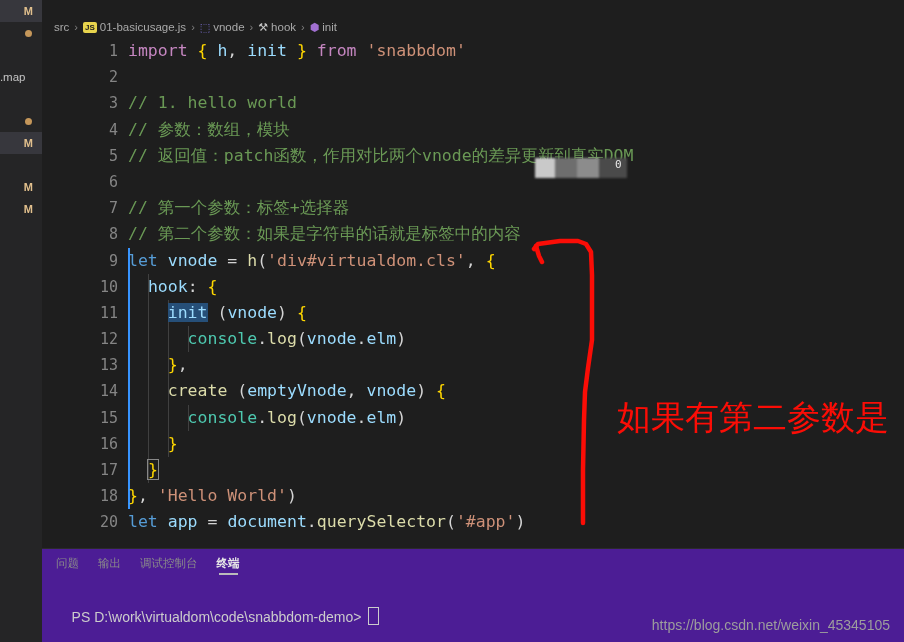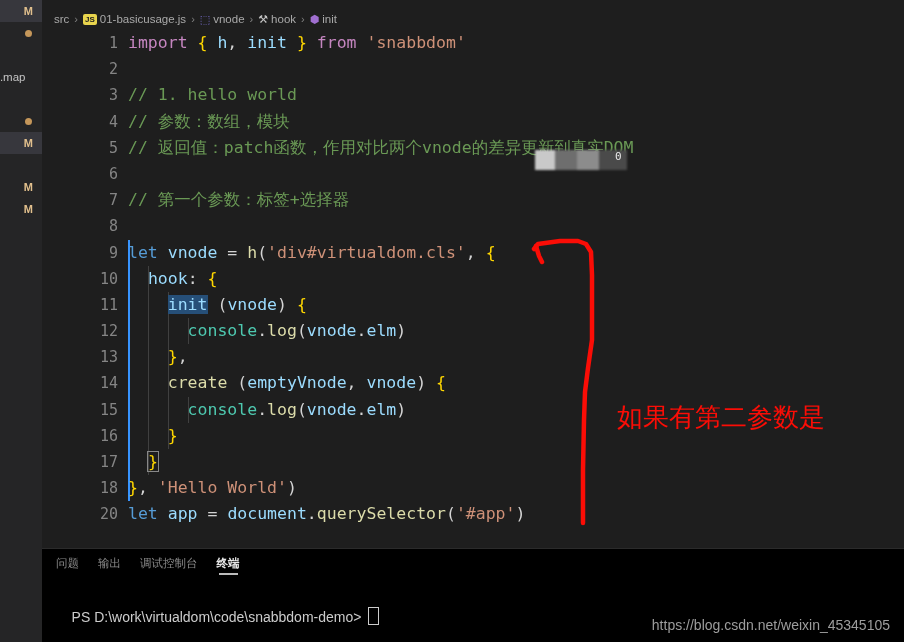--- a/index.html
+++ b/index.html
@@ -23,21 +23,21 @@
   }
   #explorer .ex-row .badge{
     position:absolute;right:9px;top:0;color:#e2c08d;font-size:11px;font-weight:bold;
   }
   #explorer .ex-row .dot{
     position:absolute;right:10px;top:8px;width:7px;height:7px;border-radius:50%;
     background:#c5975a;
   }
   
   #editor{
-    position:absolute;left:42px;top:8px;width:862px;height:548px;
+    position:absolute;left:42px;top:16px;width:862px;height:548px;
     background:#1e1e1e;overflow:hidden;
   }
   #breadcrumb{
     position:absolute;left:0;top:0;height:22px;width:862px;
     background:#1e1e1e;line-height:22px;white-space:nowrap;
     font-size:11.5px;color:#a9a9a9;padding-left:12px;box-sizing:border-box;
   }
   #breadcrumb .bc-seg{display:inline-block;vertical-align:top;}
   #breadcrumb .sep{color:#808080;margin:0 5px;font-size:11px;}
   .bcicon{
@@ -84,21 +84,21 @@
     background:linear-gradient(90deg,#c9c9c9 0%,#c9c9c9 22%,#6e6e6e 22%,#6e6e6e 46%,#8c8c8c 46%,#8c8c8c 70%,#4a4a4a 70%,#4a4a4a 100%);
     filter:blur(1.2px);
   }
   #blurbox-txt{
     position:absolute;left:573px;top:142px;color:#e8e8e8;font-size:11px;
     font-family:"DejaVu Sans Mono",monospace;
   }
   
   #panel{
     position:absolute;left:42px;top:548px;width:862px;height:94px;
-    background:#000000;border-top:1px solid #2b2b2b;
+    background:#4c1d95;border-top:1px solid #2b2b2b;
   }
   #paneltabs{
     position:absolute;left:0;top:0;height:28px;width:862px;padding-left:14px;
     box-sizing:border-box;
   }
   .ptab{
     display:inline-block;height:28px;line-height:28px;margin-right:19px;
     font-size:11.5px;color:#8a8a8a;position:relative;cursor:pointer;
   }
   .ptab.active{color:#e7e7e7;font-weight:bold;}
@@ -111,21 +111,21 @@
     white-space:pre;
   }
   #termcursor{
     display:inline-block;width:9px;height:16px;border:1px solid #cccccc;
     vertical-align:-3px;margin-left:7px;
   }
   
   #annot-svg{position:absolute;left:0;top:0;width:904px;height:642px;pointer-events:none;}
   #annot-text{
     position:absolute;left:617px;top:398px;width:275px;
-    color:#fb0d06;font-size:26px;line-height:38px;
+    color:#fb0d06;font-size:34px;line-height:38px;
     font-family:"DejaVu Sans","Liberation Sans",sans-serif;
   }
   #watermark{
     position:absolute;right:14px;bottom:9px;color:#9d9d9d;font-size:14px;
     font-family:"Liberation Sans",sans-serif;
     padding-left:9px;
   }
 </style>
 </head>
 <body>
@@ -160,21 +160,21 @@
 <div id="editor">
   <div id="breadcrumb"><span class="bc-seg"><span>src</span></span><span class="sep">›</span><span class="bc-seg"><span class="bcicon ico-js">JS</span><span>01-basicusage.js</span></span><span class="sep">›</span><span class="bc-seg"><span class="bcicon ico-obj">⬚</span><span>vnode</span></span><span class="sep">›</span><span class="bc-seg"><span class="bcicon ico-wrench">⚒</span><span>hook</span></span><span class="sep">›</span><span class="bc-seg"><span class="bcicon ico-cube">⬢</span><span>init</span></span></div>
   <div id="codearea">
       <div class="cline"><span class="gut">1</span><span class="code"><span class="t-kw">import</span> <span class="t-brace">{</span> <span class="t-var">h</span>, <span class="t-var">init</span> <span class="t-brace">}</span> <span class="t-kw">from</span> <span class="t-str">'snabbdom'</span></span></div>
       <div class="cline"><span class="gut">2</span><span class="code"></span></div>
       <div class="cline"><span class="gut">3</span><span class="code"><span class="t-com">// 1. hello world</span></span></div>
       <div class="cline"><span class="gut">4</span><span class="code"><span class="t-com">// 参数：数组，模块</span></span></div>
       <div class="cline"><span class="gut">5</span><span class="code"><span class="t-com">// 返回值：patch函数，作用对比两个vnode的差异更新到真实DOM</span></span></div>
       <div class="cline"><span class="gut">6</span></div>
       <div class="cline"><span class="gut">7</span><span class="code"><span class="t-com">// 第一个参数：标签+选择器</span></span></div>
-      <div class="cline"><span class="gut">8</span></div>
+      <div class="cline"><span class="gut">8</span><span class="code"><span class="t-com">// 第二个参数：如果是字符串的话就是标签中的内容</span></span></div>
       <div class="cline"><span class="gut">9</span><span class="scopebar"></span><span class="code"><span class="t-let">let</span> <span class="t-var">vnode</span> = <span class="t-fn">h</span>(<span class="t-str">'div#virtualdom.cls'</span>, <span class="t-brace">{</span></span></div>
       <div class="cline"><span class="gut">10</span><span class="scopebar"></span><span class="iguide" style="left: 105.84px;"></span><span class="code">  <span class="t-var">hook</span>: <span class="t-brace">{</span></span></div>
       <div class="cline"><span class="gut">11</span><span class="scopebar"></span><span class="iguide" style="left: 105.84px;"></span><span class="iguide" style="left: 125.68px;"></span><span class="code">    <span class="sel-tok">init</span> (<span class="t-var">vnode</span>) <span class="t-brace">{</span></span></div>
       <div class="cline"><span class="gut">12</span><span class="scopebar"></span><span class="iguide" style="left: 105.84px;"></span><span class="iguide" style="left: 125.68px;"></span><span class="iguide" style="left: 145.52px;"></span><span class="code">      <span class="t-console">console</span>.<span class="t-fn">log</span>(<span class="t-var">vnode</span>.<span class="t-var">elm</span>)</span></div>
       <div class="cline"><span class="gut">13</span><span class="scopebar"></span><span class="iguide" style="left: 105.84px;"></span><span class="iguide" style="left: 125.68px;"></span><span class="code">    <span class="t-brace">}</span>,</span></div>
       <div class="cline"><span class="gut">14</span><span class="scopebar"></span><span class="iguide" style="left: 105.84px;"></span><span class="iguide" style="left: 125.68px;"></span><span class="code">    <span class="t-fn">create</span> (<span class="t-var">emptyVnode</span>, <span class="t-var">vnode</span>) <span class="t-brace">{</span></span></div>
       <div class="cline"><span class="gut">15</span><span class="scopebar"></span><span class="iguide" style="left: 105.84px;"></span><span class="iguide" style="left: 125.68px;"></span><span class="iguide" style="left: 145.52px;"></span><span class="code">      <span class="t-console">console</span>.<span class="t-fn">log</span>(<span class="t-var">vnode</span>.<span class="t-var">elm</span>)</span></div>
       <div class="cline"><span class="gut">16</span><span class="scopebar"></span><span class="iguide" style="left: 105.84px;"></span><span class="iguide" style="left: 125.68px;"></span><span class="code">    <span class="t-brace">}</span></span></div>
       <div class="cline"><span class="gut">17</span><span class="scopebar"></span><span class="iguide" style="left: 105.84px;"></span><span class="code">  <span class="t-brace bracket-box">}</span></span></div>
       <div class="cline"><span class="gut">18</span><span class="scopebar"></span><span class="code"><span class="t-brace">}</span>, <span class="t-str">'Hello World'</span>)</span></div>

